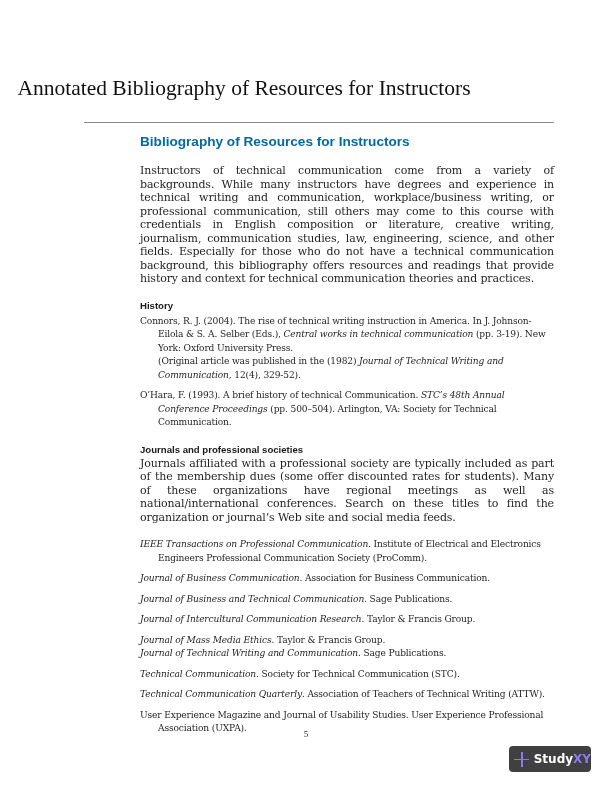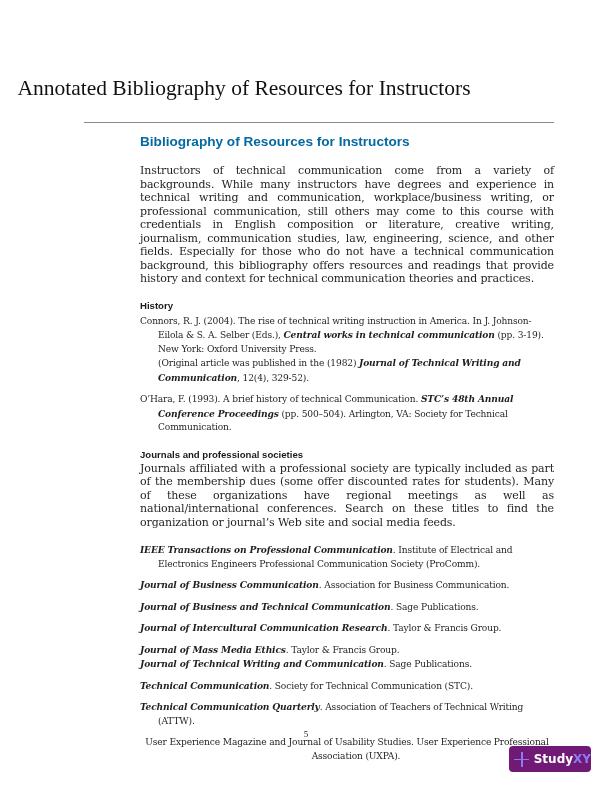--- a/index.html
+++ b/index.html
@@ -67,42 +67,42 @@
     .entry {
       font-family: "DejaVu Serif", serif;
       font-size: 9.1px;
       line-height: 13.5px;
       padding-left: 18px;
       text-indent: -18px;
       margin: 0;
       color: #1f1f1f;
       letter-spacing: -0.15px;
     }
-    .entry .it { font-style: italic; font-weight: bold; }
+    .entry .it { font-style: italic; }
     .entry .cont {
       display: block;
       text-indent: 0;
     }
     .page-number {
       position: absolute;
       left: 0;
       width: 612px;
       top: 729px;
       text-align: center;
       font-family: "Liberation Serif", serif;
       font-size: 9px;
       color: #222;
     }
     .badge {
       position: absolute;
       left: 509px;
       top: 746px;
       width: 82px;
       height: 26px;
-      background: #701a75;
+      background: #404040;
       border-radius: 4px;
       display: flex;
       align-items: center;
       box-sizing: border-box;
       padding-left: 5px;
       font-family: "DejaVu Sans", sans-serif;
       font-weight: bold;
       font-size: 12px;
       color: #ffffff;
     }
@@ -150,21 +150,21 @@
 
   <div style="margin-top:14px;">
     <p class="entry"><span class="it">IEEE Transactions on Professional Communication</span><span>. Institute of Electrical and Electronics Engineers Professional Communication Society (ProComm).</span></p>
     <p class="entry" style="margin-top:7px;"><span class="it">Journal of Business Communication</span><span>. Association for Business Communication.</span></p>
     <p class="entry" style="margin-top:7px;"><span class="it">Journal of Business and Technical Communication</span><span>. Sage Publications.</span></p>
     <p class="entry" style="margin-top:7px;"><span class="it">Journal of Intercultural Communication Research</span><span>. Taylor &amp; Francis Group.</span></p>
     <p class="entry" style="margin-top:7px;"><span class="it">Journal of Mass Media Ethics</span><span>. Taylor &amp; Francis Group.</span></p>
     <p class="entry" style=""><span class="it">Journal of Technical Writing and Communication</span><span>. Sage Publications.</span></p>
     <p class="entry" style="margin-top:7px;"><span class="it">Technical Communication</span><span>. Society for Technical Communication (STC).</span></p>
     <p class="entry" style="margin-top:7px;"><span class="it">Technical Communication Quarterly</span><span>. Association of Teachers of Technical Writing (ATTW).</span></p>
-    <p class="entry" style="margin-top:7px;text-align:center;"><span class="it"></span><span>User Experience Magazine and Journal of Usability Studies. User Experience Professional Association (UXPA).</span></p>
+    <p class="entry" style="margin-top:7px;"><span class="it"></span><span>User Experience Magazine and Journal of Usability Studies. User Experience Professional Association (UXPA).</span></p>
   </div>
 </div>
 
 <div class="page-number">5</div>
 
 <div class="badge">
   <span class="plus-icon"></span>
   <span>Study</span>
     <span class="accent">XY</span>
 </div>

